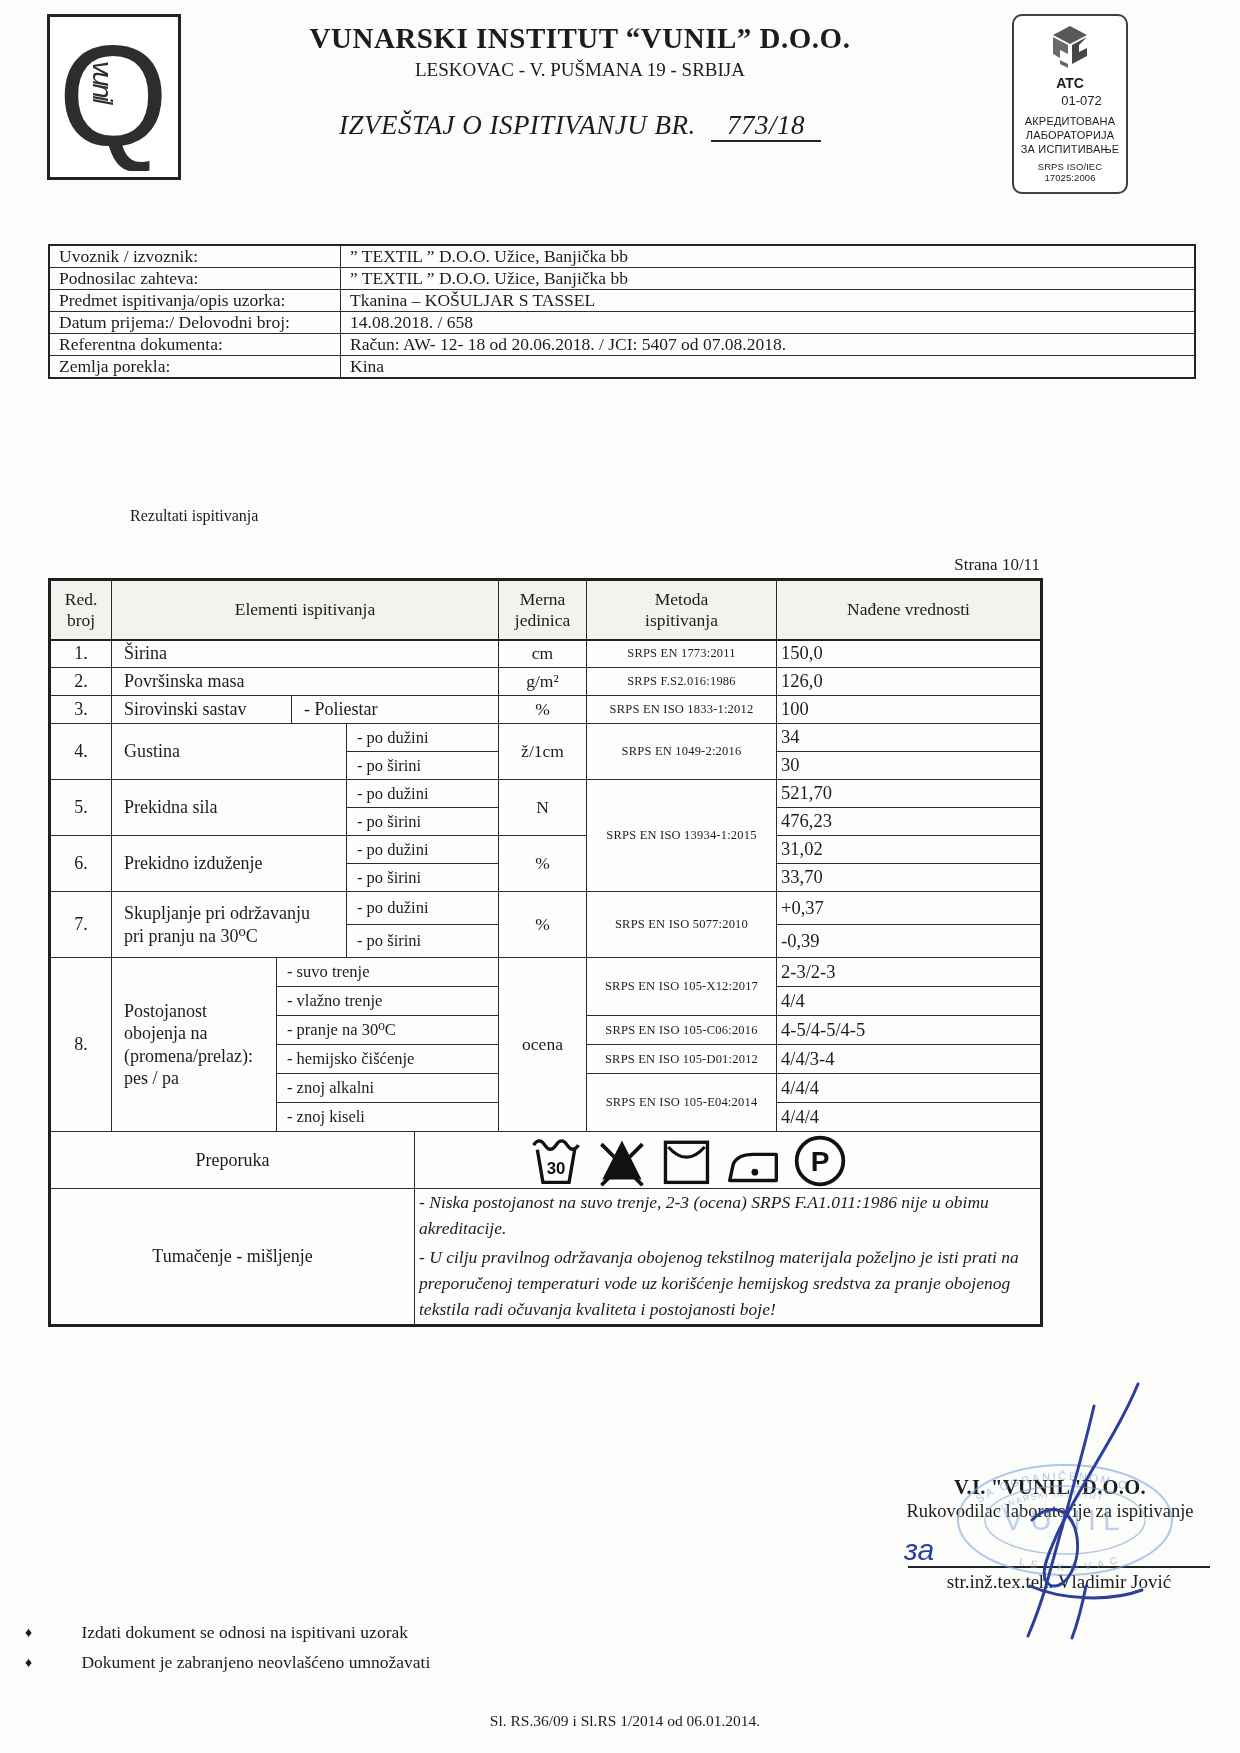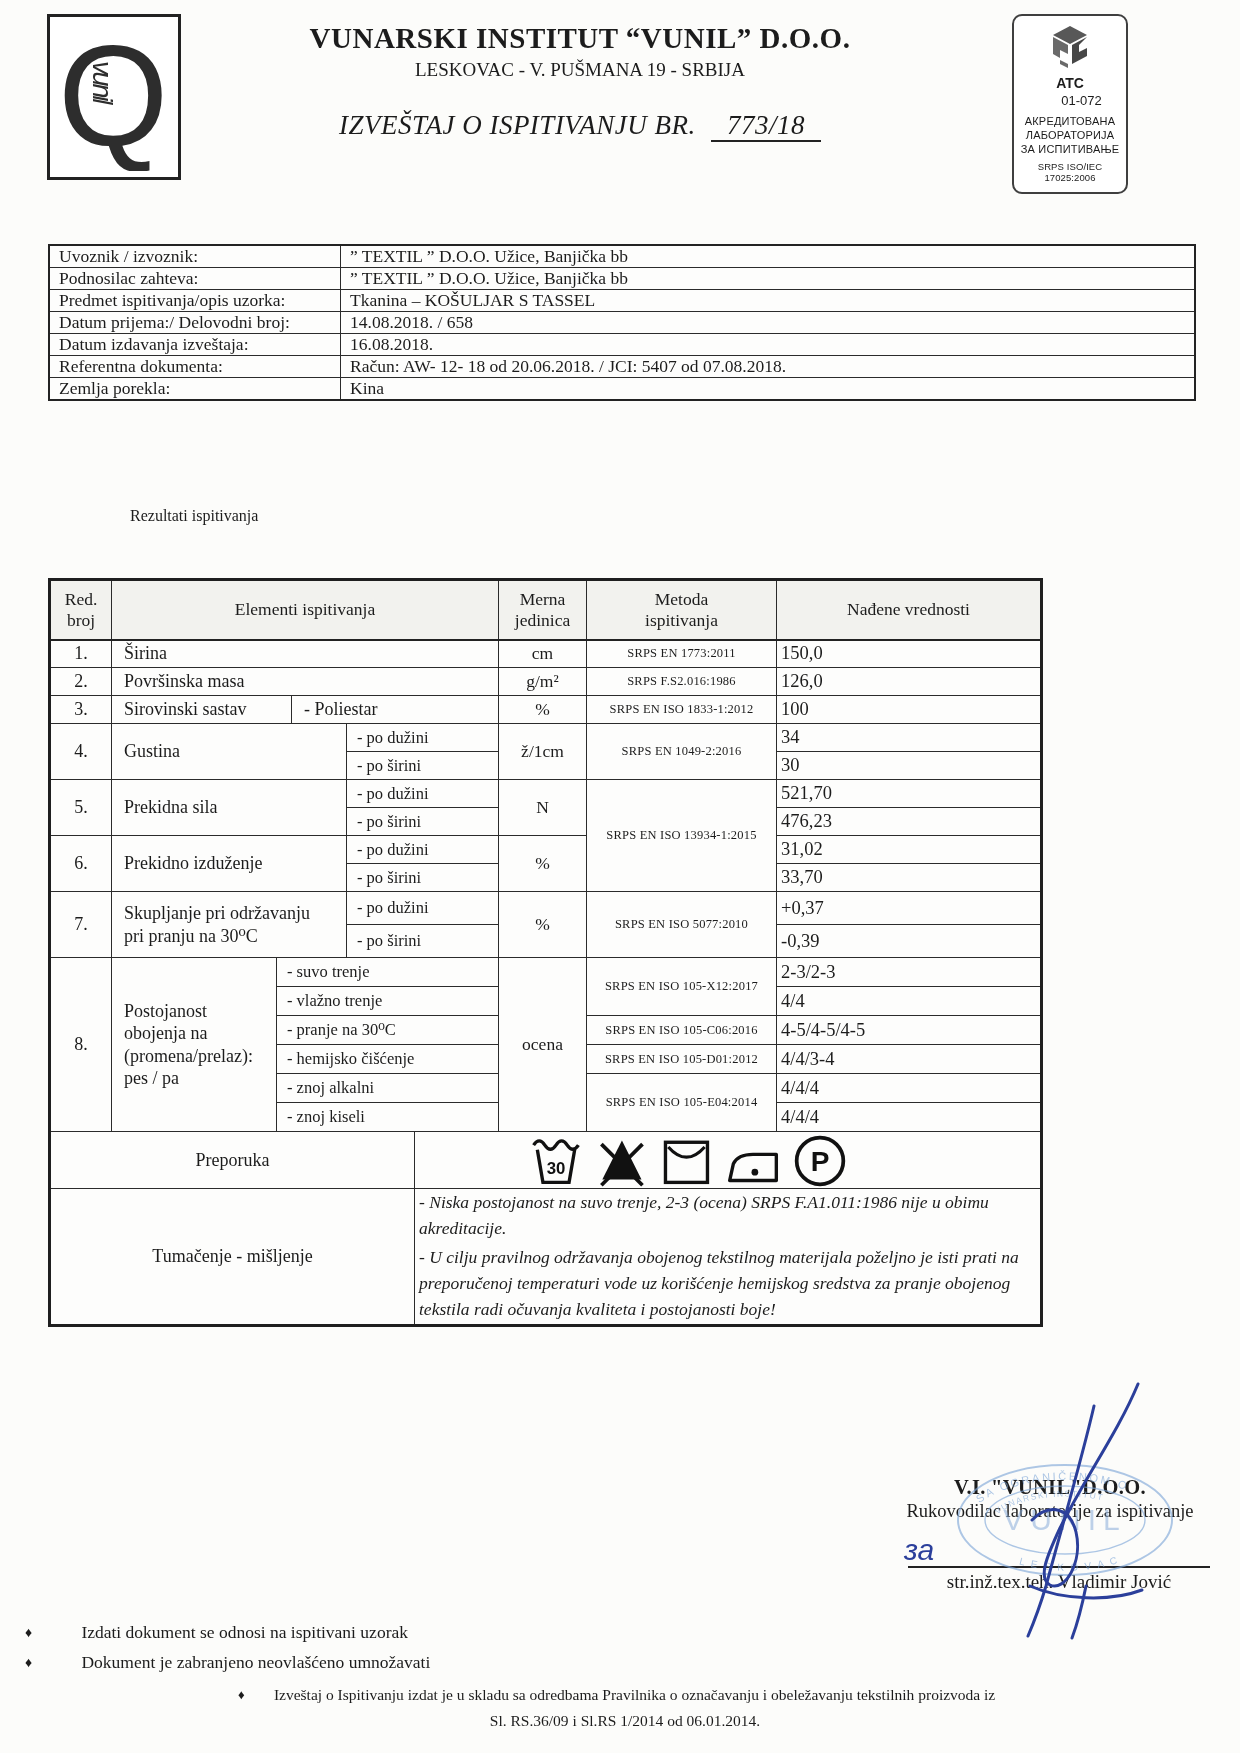--- a/index.html
+++ b/index.html
@@ -123,35 +123,32 @@
         </tr>
       <tr>
         <td class="lbl">Predmet ispitivanja/opis uzorka:</td>
         <td>Tkanina – KOŠULJAR S TASSEL</td>
         </tr>
       <tr>
         <td class="lbl">Datum prijema:/ Delovodni broj:</td>
         <td>14.08.2018. / 658</td>
         </tr>
       <tr>
-        <td class="lbl">Datum izdavanja izveštaja:</td>
-        <td>16.08.2018.</td>
-        </tr>
-      <tr>
         <td class="lbl">Referentna dokumenta:</td>
         <td>Račun: AW- 12- 18 od 20.06.2018. / JCI: 5407 od 07.08.2018.</td>
         </tr>
       <tr>
         <td class="lbl">Zemlja porekla:</td>
         <td>Kina</td>
         </tr>
     </tbody>
   </table>
 
   <div class="section-title">Rezultati ispitivanja</div>
+  <div class="page-no">Strana  10/11</div>
 
   <table class="results">
     <colgroup>
       <col style="width:62px">
         <col style="width:165px">
         <col style="width:15px">
         <col style="width:55px">
       <col style="width:68px">
         <col style="width:84px">
         <col style="width:88px">
@@ -359,19 +356,15 @@
   </svg>
 
   <div class="fnote" style="left:25px;top:1622px;">
     <span class="bullet">♦</span>
     <span>Izdati dokument se odnosi na ispitivani uzorak</span>
   </div>
   <div class="fnote" style="left:25px;top:1652px;">
     <span class="bullet">♦</span>
     <span>Dokument je zabranjeno neovlašćeno umnožavati</span>
   </div>
-  <div class="fnote3">
-    <span class="bullet">♦</span>
-    <span>Izveštaj o Ispitivanju  izdat je u skladu sa odredbama Pravilnika o označavanju i obeležavanju tekstilnih proizvoda   iz</span>
-  </div>
   <div class="fnote4">Sl. RS.36/09  i  Sl.RS 1/2014 od 06.01.2014.</div>
 
 </div>
 
 </body></html>

